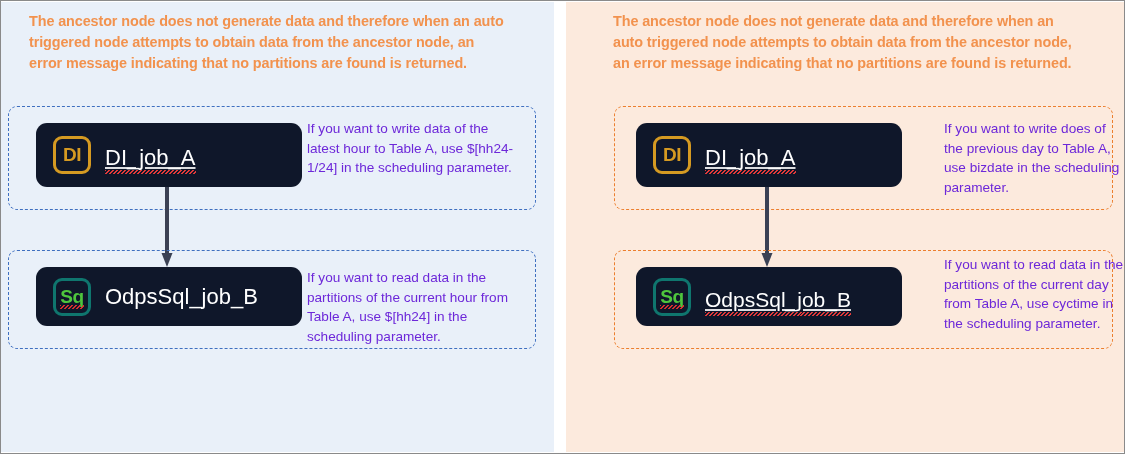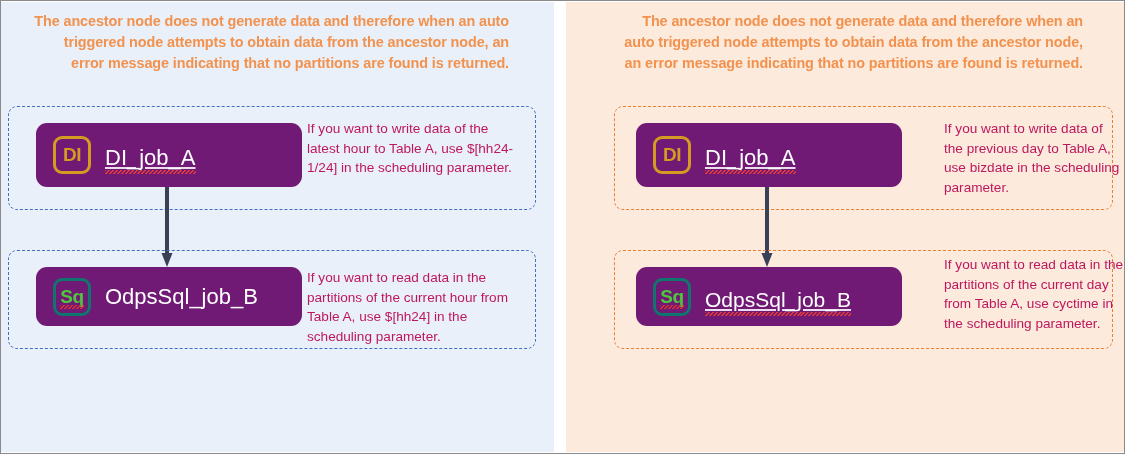--- a/index.html
+++ b/index.html
@@ -24,21 +24,20 @@
   .panel.right{left:565px;width:559px;background:#fceadd;}
 
   
   .heading{
     position:absolute;
     font-weight:bold;
     font-size:14.4px;
     line-height:20.8px;
     letter-spacing:-0.1px;
     white-space:pre-line;
-    text-align:right;
   }
   .panel.left  .heading{left:28px;top:9px;width:480px;color:#f2924e;}
   .panel.right .heading{left:47px;top:9px;width:470px;color:#f2924e;}
 
   
   .group{
     position:absolute;
     box-sizing:border-box;
     border-width:1.6px;
     border-style:dashed;
@@ -48,21 +47,21 @@
   .panel.right .group{border-color:#ec7f2e;}
 
   .panel.left  .group.top   {left:7px;  top:104px; width:528px; height:104px;}
   .panel.left  .group.bottom{left:7px;  top:248px; width:528px; height:99px;}
   .panel.right .group.top   {left:48px; top:104px; width:499px; height:104px;}
   .panel.right .group.bottom{left:48px; top:248px; width:499px; height:99px;}
 
   
   .node{
     position:absolute;
-    background:#701a75;
+    background:#0f172a;
     border-radius:11px;
     display:flex;
     align-items:center;
     box-sizing:border-box;
   }
   .panel.left  .node.di {left:35px;  top:121px; width:266px; height:64px; padding-left:17px;}
   .panel.left  .node.sq {left:35px;  top:265px; width:266px; height:59px; padding-left:17px;}
   .panel.right .node.di {left:70px;  top:121px; width:266px; height:64px; padding-left:17px;}
   .panel.right .node.sq {left:70px;  top:265px; width:266px; height:59px; padding-left:17px;}
 
@@ -100,21 +99,21 @@
     position:absolute;left:0;right:0;bottom:-3px;height:4px;
     background-image:repeating-linear-gradient(135deg,#e23a3a 0 1.4px,transparent 1.4px 2.8px);
   }
   .nlabel.white-underline{text-decoration:underline;text-decoration-color:rgba(255,255,255,.85);text-underline-offset:2px;margin-top:6px;}
 
   
   .note{
     position:absolute;
     font-size:13.6px;
     line-height:19.6px;
-    color:#be185d;
+    color:#6d28d9;
     white-space:pre-line;
   }
   .panel.left  .note.top   {left:306px; top:117px; width:212px;}
   .panel.left  .note.bottom{left:306px; top:266px; width:212px;}
   .panel.right .note.top   {left:378px; top:117px; width:180px;}
   .panel.right .note.bottom{left:378px; top:253px; width:180px;}
 
   
   .arrow{position:absolute;}
   .panel.left  .arrow{left:160px; top:185px;}
@@ -174,21 +173,21 @@
     <div class="node di">
       <div class="nicon di">
         <span>DI</span>
       </div>
       <div class="nlabel white-underline">
         <span>DI_job_A</span>
         <span class="squig"></span>
       </div>
     </div>
 
-    <div class="note top">If you want to write data of the previous day to Table A, use bizdate in the scheduling parameter.</div>
+    <div class="note top">If you want to write does of the previous day to Table A, use bizdate in the scheduling parameter.</div>
 
     <div class="arrow">
       <svg width="12" height="82" viewBox="0 0 12 82" aria-hidden="true">
         <line x1="6" y1="0" x2="6" y2="68" stroke="#3b4154" stroke-width="4"></line>
         <polygon points="6,80 0.5,66 11.5,66" fill="#3b4154"></polygon>
       </svg>
     </div>
 
     <div class="group bottom"></div>
 

